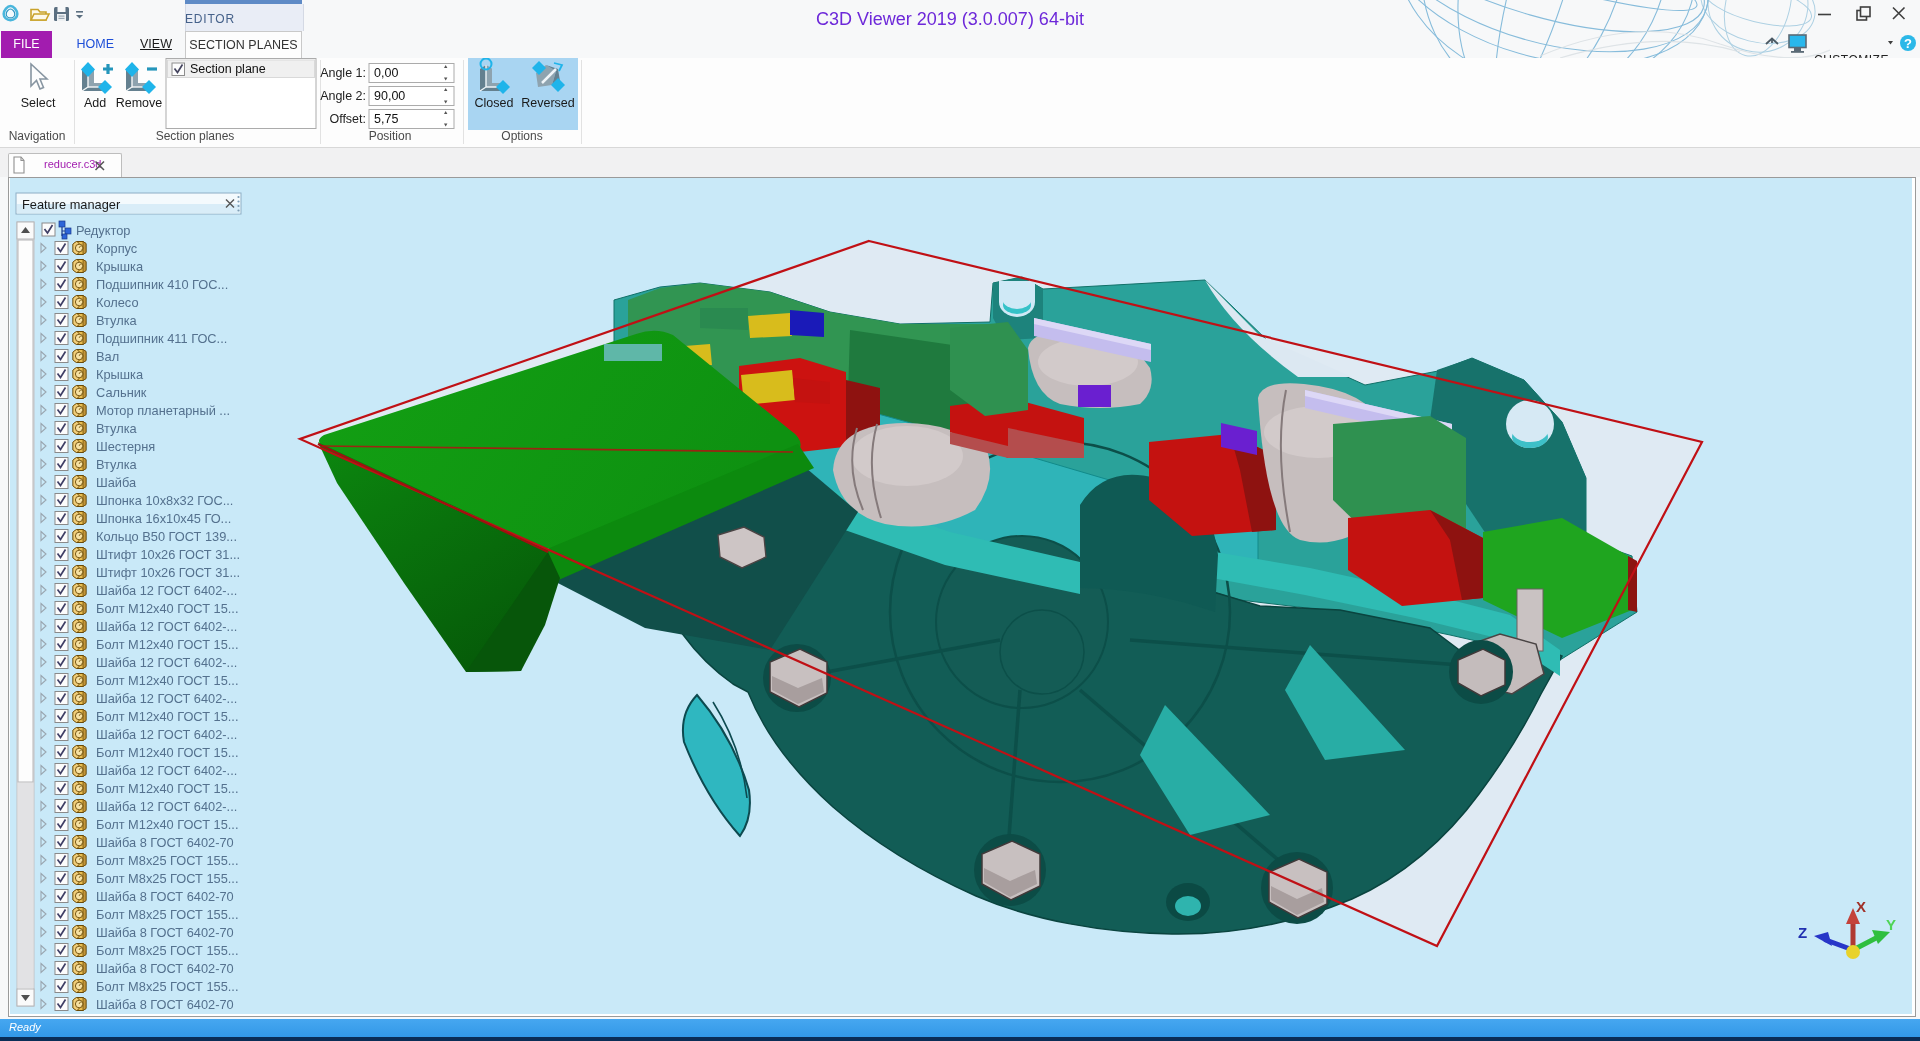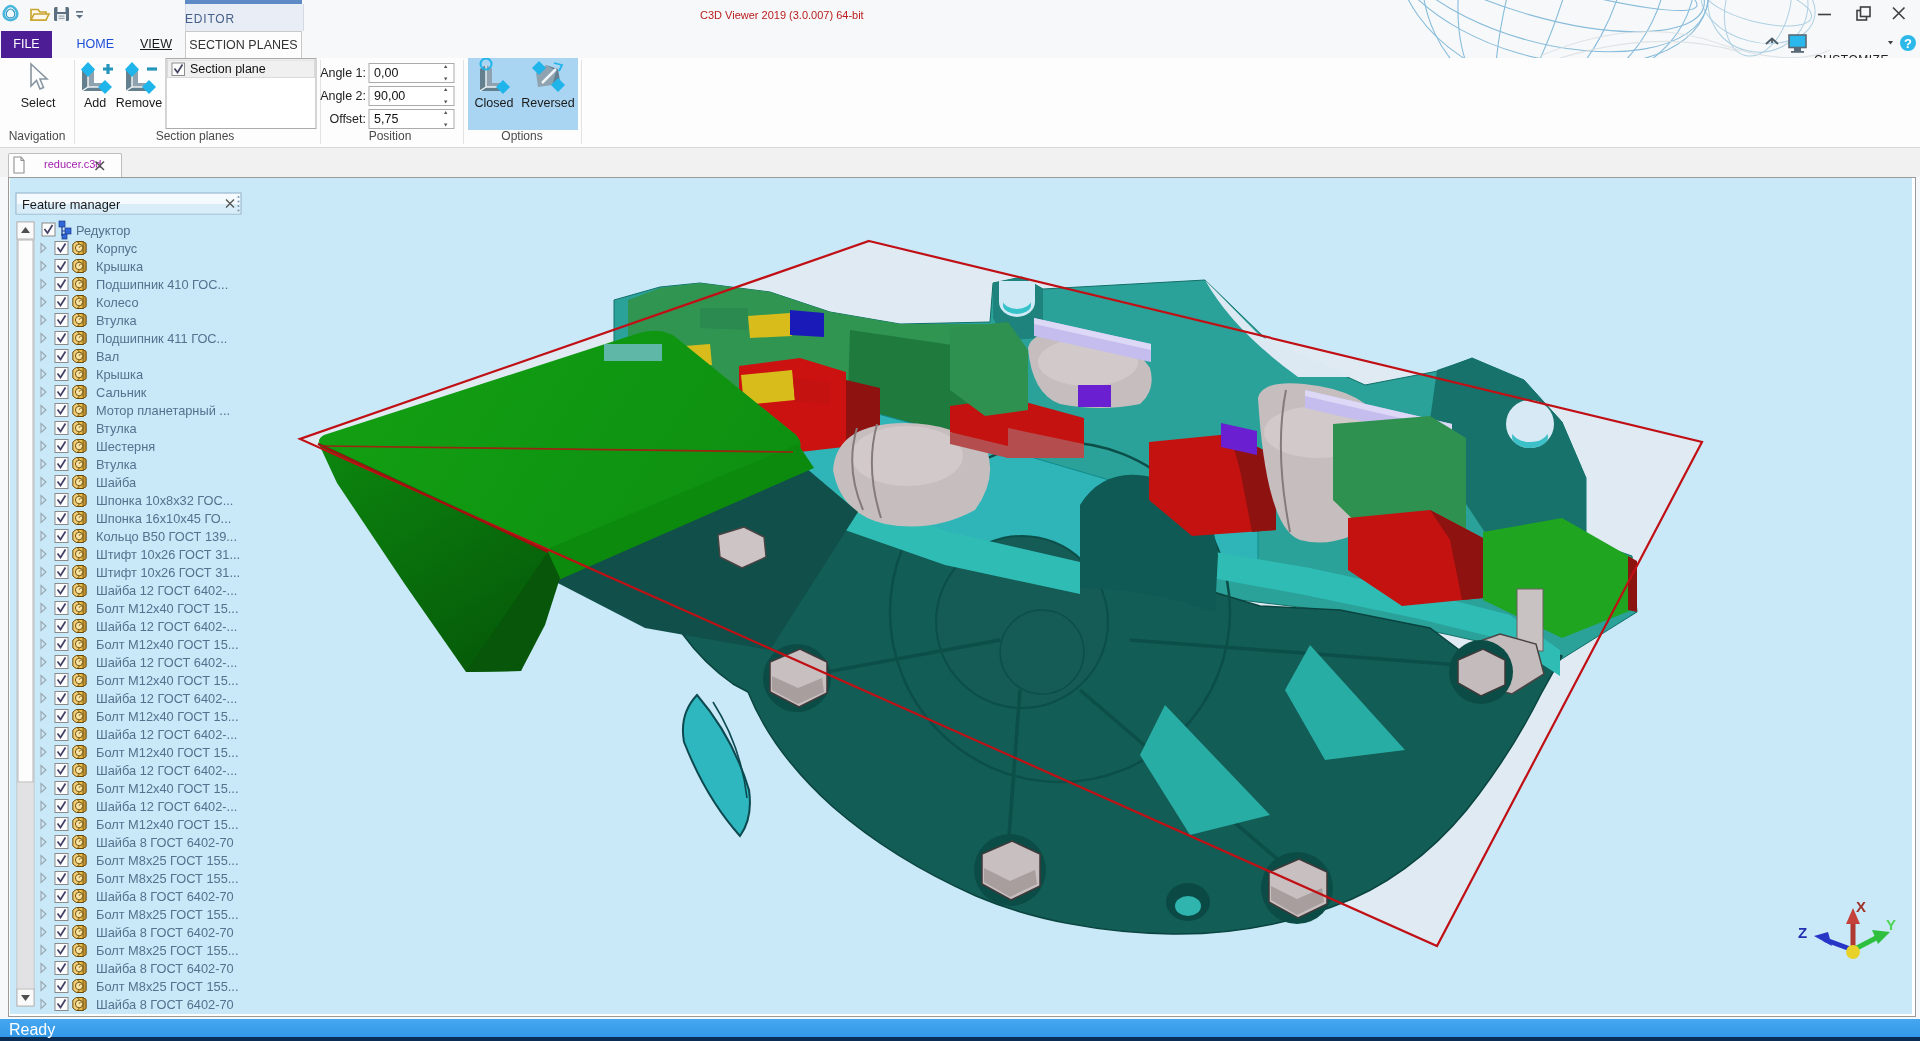--- a/index.html
+++ b/index.html
@@ -47,21 +47,21 @@
     <rect x="57" y="14" width="9" height="7" fill="#eef1f3"></rect>
     <rect x="58.5" y="15.5" width="6" height="1.2" fill="#9aa7b2"></rect>
     <rect x="58.5" y="17.8" width="6" height="1.2" fill="#9aa7b2"></rect>
   </g>
   <g fill="#5b6f80">
     <rect x="76" y="11" width="7" height="1.6"></rect>
     <path d="M76 15 L83 15 L79.5 18.5 Z"></path>
   </g>
 </svg>
 
-<div class="abs" style="left:700px;top:9px;width:500px;text-align:left;font-size:11px;color:#b91c1c;">C3D Viewer 2019 (3.0.007) 64-bit</div>
+<div class="abs" style="left:700px;top:9px;width:500px;text-align:center;font-size:18px;color:#6d28d9;">C3D Viewer 2019 (3.0.007) 64-bit</div>
 
 <svg class="abs" style="left:1800px;top:0;" width="120" height="28" viewBox="0 0 120 28">
  <g stroke="#3f3f3f" stroke-width="1.6" fill="none">
   <line x1="18" y1="14.5" x2="31" y2="14.5"></line>
   <rect x="57" y="10.5" width="9.5" height="9.5"></rect>
   <rect x="60.5" y="7" width="9.5" height="9.5" fill="#f7f8f9"></rect>
   <path d="M93,7.5 L104.5,19 M104.5,7.5 L93,19"></path>
  </g>
 </svg>
 
@@ -74,21 +74,21 @@
   <circle cx="148" cy="13" r="8" fill="#2cb8e8"></circle>
   <text x="148" y="17.5" text-anchor="middle" font-size="13" font-weight="bold" fill="#ffffff" font-family="Liberation Sans">?</text>
   <path d="M128,11 L133,11 L130.5,14.5 Z" fill="#3f3f3f"></path>
 </svg>
 <div class="abs" style="left:1814px;top:38px;font-size:12px;letter-spacing:0.5px;color:#222;margin-top:15px;">CUSTOMIZE</div>
 
 <div class="abs" style="left:185px;top:0;width:117px;height:4px;background:#5e8ac6;"></div>
 <div class="abs" style="left:185px;top:4px;width:117px;height:27px;background:#e9edf6;border-left:1px solid #d4d9e4;border-right:1px solid #d4d9e4;"></div>
 <div class="abs" style="left:185px;top:12px;width:117px;text-align:left;font-size:12px;letter-spacing:0.8px;color:#45618a;">EDITOR</div>
 
-<div class="abs" style="left:1px;top:31px;width:51px;height:27px;background:#4c1d95;color:#fff;text-align:center;font-size:12.5px;line-height:27px;">FILE</div>
+<div class="abs" style="left:1px;top:31px;width:51px;height:27px;background:#a21caf;color:#fff;text-align:center;font-size:12.5px;line-height:27px;">FILE</div>
 <div class="abs" style="left:64px;top:31px;width:50px;text-align:right;font-size:12.5px;line-height:27px;color:#1d4ed8;">HOME</div>
 <div class="abs" style="left:131px;top:31px;width:50px;text-align:center;font-size:12.5px;line-height:27px;color:#1a1a1a;text-decoration:underline;">VIEW</div>
 <div class="abs" style="left:185px;top:31px;width:115px;height:26px;background:#fdfdfd;border:1px solid #c9c9c9;border-bottom:none;text-align:center;font-size:12.5px;line-height:26px;color:#333;">SECTION PLANES</div>
 
 <div class="abs" style="left:0;top:58px;width:1920px;height:89px;background:#fdfdfd;border-bottom:1px solid #d8d8d8;"></div>
 
 <svg class="abs" style="left:0;top:58px;" width="640" height="89" viewBox="0 0 640 89">
 
   <g stroke="#e2e2e2" stroke-width="1">
     <line x1="74.5" y1="2" x2="74.5" y2="86"></line>
@@ -183,21 +183,21 @@
 </svg>
 <div class="abs" style="left:28px;top:158px;font-size:11px;color:#a21caf;padding-left:16px;">reducer.c3d</div>
 <svg class="abs" style="left:93px;top:159px;" width="14" height="14" viewBox="0 0 14 14">
   <path d="M2.5,2.5 L11,11 M11,2.5 L2.5,11" stroke="#555" stroke-width="1.5"></path>
 </svg>
 
 <div class="abs" style="left:8px;top:177px;width:1908px;height:840px;background:#ffffff;border:1px solid #9a9a9a;box-sizing:border-box;"></div>
 
 <div class="abs" style="left:0;top:1019px;width:1920px;height:22px;background:linear-gradient(#46a7f0,#2e95e6);"></div>
 <div class="abs" style="left:0;top:1037px;width:1920px;height:4px;background:#0a2d56;"></div>
-<div class="abs" style="left:9px;top:1021px;font-size:16px;color:#ffffff;">Ready</div>
+<div class="abs" style="left:9px;top:1021px;font-size:11px;color:#ffffff;font-style:italic;">Ready</div>
 
 <svg class="abs" style="left:0;top:0;" width="1920" height="1041" viewBox="0 0 1920 1041">
 <defs>
 <clipPath id="vp">
           <rect x="10" y="178" width="1902" height="836"></rect>
         </clipPath>
 <symbol id="nut" viewBox="0 0 17 15">
   <path d="M4.5,1 L11,1 L14,3 L14,12 L11,14 L4.5,14 L1,11.5 L1,3.5 Z" fill="#e9bd50" stroke="#6b4a07" stroke-width="1"></path>
   <path d="M11,1 L14,3 L14,12 L11,14 Z" fill="#c2953a" stroke="#6b4a07" stroke-width="0.7"></path>
   <path d="M4.5,1 L7,2.5 L7,12.5 L4.5,14 L1,11.5 L1,3.5 Z" fill="#f2cf7a" stroke="#6b4a07" stroke-width="0.7"></path>

